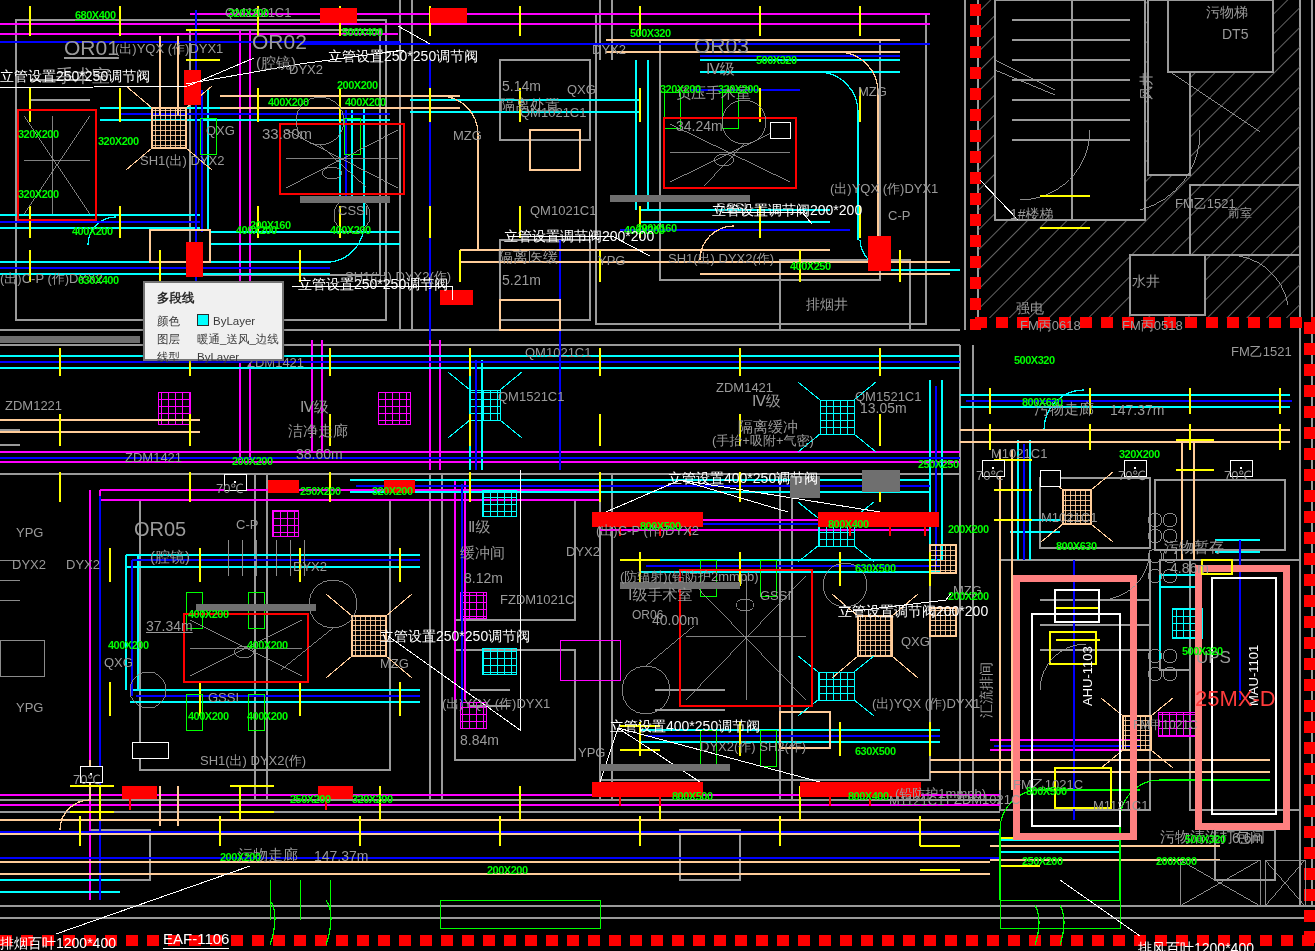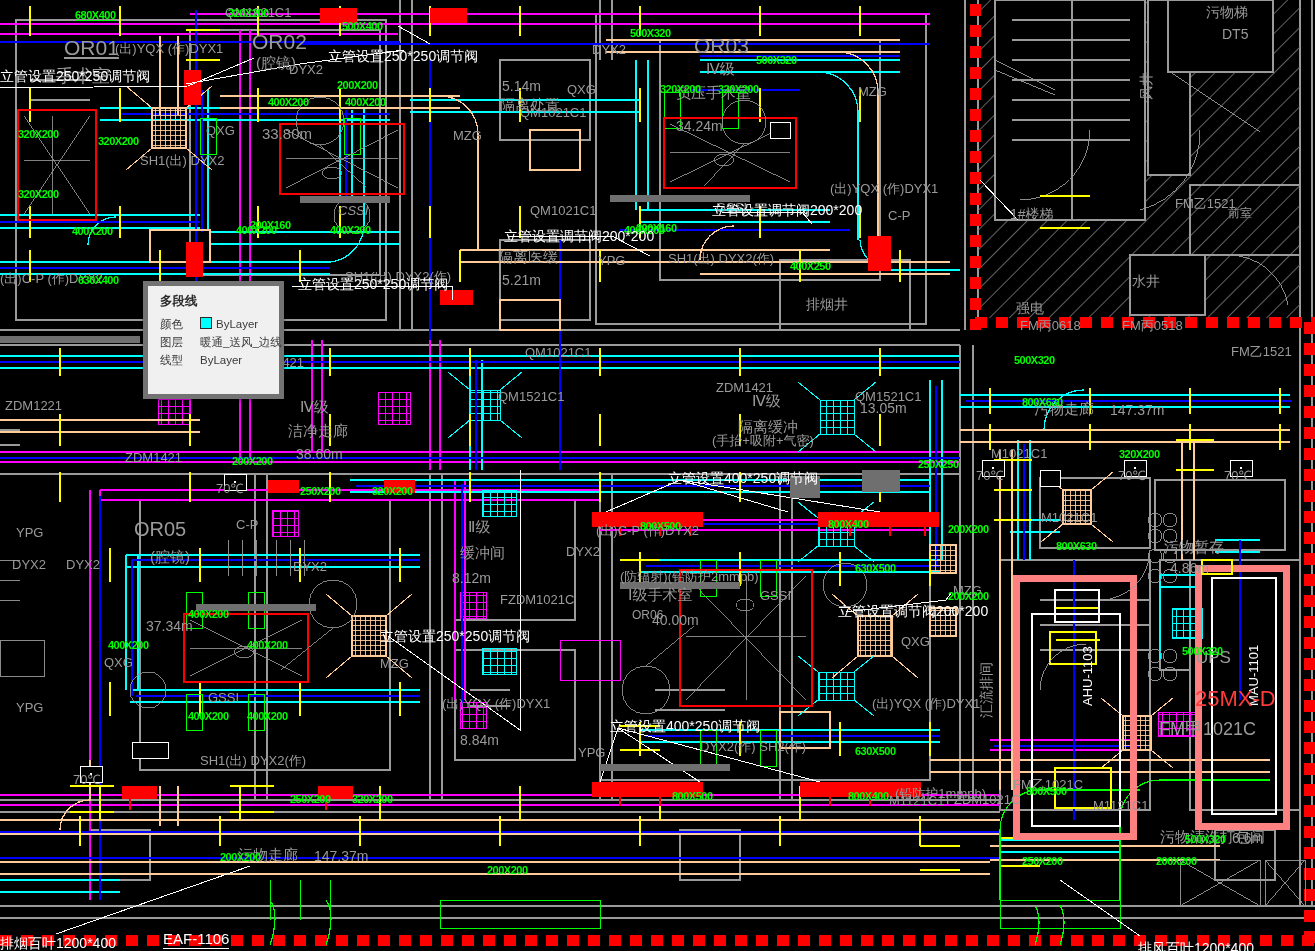--- a/index.html
+++ b/index.html
@@ -7,22 +7,22 @@
   #stage{position:relative;width:1315px;height:951px;background:#000000;overflow:hidden;}
   svg.cad{position:absolute;left:0;top:0;width:1315px;height:951px;}
   
   .t{position:absolute;white-space:nowrap;font-family:"Liberation Sans",sans-serif;pointer-events:none;}
   .t-grey{color:#9a9a9a;}
   .t-white{color:#ffffff;}
   .t-green{color:#00ff00;font-weight:bold;letter-spacing:-0.5px;}
   .t-red{color:#ff3b3b;}
   .rot90{transform:rotate(-90deg);transform-origin:0 0;}
   
-  #tooltip{position:absolute;left:143px;top:281px;width:141px;height:118px;
-     background:#f0f0f0;border:5px solid #737373;box-shadow:0 1px 3px rgba(0,0,0,.45);
+  #tooltip{position:absolute;left:143px;top:281px;width:141px;height:80px;
+     background:#f0f0f0;border:2px solid #737373;box-shadow:0 1px 3px rgba(0,0,0,.45);
      font-family:"Liberation Sans",sans-serif;box-sizing:border-box;padding:7px 10px 0 12px;}
   #tooltip .tt-title{font-size:12.5px;color:#2b2b2b;font-weight:bold;margin-bottom:7px;}
   #tooltip .tt-row{display:flex;align-items:flex-start;font-size:11.5px;color:#3a3a3a;margin-bottom:4px;line-height:14px;}
   #tooltip .tt-key{width:40px;flex:0 0 40px;}
   #tooltip .tt-swatch{width:10px;height:10px;background:#00ffff;border:1px solid #2a2a2a;margin-right:4px;display:inline-block;}
   #tooltip .tt-val{white-space:nowrap;}
 </style>
 </head>
 <body>
 
@@ -497,21 +497,21 @@
   <div class="t t-grey" style="left:256px;top:54px;font-size:15px;">(腔镜)</div>
   <div class="t t-grey" style="left:262px;top:125px;font-size:15px;">33.80m</div>
 
   <div class="t t-grey" style="left:694px;top:34px;font-size:21px;">OR03</div>
   <div class="t t-grey" style="left:706px;top:60px;font-size:15px;">Ⅳ级</div>
   <div class="t t-grey" style="left:676px;top:84px;font-size:15px;">负压手术室</div>
   <div class="t t-grey" style="left:676px;top:118px;font-size:14px;">34.24m</div>
 
   <div class="t t-grey" style="left:134px;top:518px;font-size:20px;">OR05</div>
   <div class="t t-grey" style="left:150px;top:548px;font-size:15px;">(腔镜)</div>
-  <div class="t t-grey" style="left:146px;top:618px;font-size:14px;">37.34m</div>
+  <div class="t t-grey" style="left:146px;top:618px;font-size:14px;text-decoration:underline;">37.34m</div>
 
   <div class="t t-grey" style="left:632px;top:608px;font-size:12px;">OR06</div>
   <div class="t t-grey" style="left:628px;top:586px;font-size:15px;">Ⅰ级手术室</div>
 
   <div class="t t-grey" style="left:652px;top:612px;font-size:14px;">40.00m</div>
 
   <div class="t t-grey" style="left:502px;top:78px;font-size:14px;">5.14m</div>
   <div class="t t-grey" style="left:500px;top:96px;font-size:15px;">隔离处置</div>
 
   <div class="t t-grey" style="left:498px;top:248px;font-size:15px;">隔离医缓</div>
@@ -520,21 +520,21 @@
   <div class="t t-grey" style="left:300px;top:398px;font-size:15px;">Ⅳ级</div>
   <div class="t t-grey" style="left:288px;top:422px;font-size:15px;">洁净走廊</div>
   <div class="t t-grey" style="left:296px;top:446px;font-size:14px;">38.60m</div>
 
   <div class="t t-grey" style="left:752px;top:392px;font-size:15px;">Ⅳ级</div>
   <div class="t t-grey" style="left:738px;top:418px;font-size:15px;">隔离缓冲</div>
   <div class="t t-grey" style="left:812px;top:400px;font-size:14px;margin-left:48px;">13.05m</div>
 
   <div class="t t-grey" style="left:468px;top:518px;font-size:15px;">Ⅱ级</div>
   <div class="t t-grey" style="left:460px;top:544px;font-size:15px;">缓冲间</div>
-  <div class="t t-grey" style="left:452px;top:570px;font-size:14px;">8.12m</div>
+  <div class="t t-grey" style="left:464px;top:570px;font-size:14px;">8.12m</div>
 
   <div class="t t-grey" style="left:466px;top:684px;font-size:15px;"></div>
   <div class="t t-grey" style="left:460px;top:732px;font-size:14px;">8.84m</div>
 
   <div class="t t-grey" style="left:1034px;top:400px;font-size:15px;">污物走廊</div>
   <div class="t t-grey" style="left:1110px;top:402px;font-size:14px;">147.37m</div>
 
   <div class="t t-grey" style="left:238px;top:846px;font-size:15px;">污物走廊</div>
   <div class="t t-grey" style="left:314px;top:848px;font-size:14px;">147.37m</div>
 
@@ -604,40 +604,40 @@
       <div class="t t-grey" style="left: 855px; top: 389px; font-size: 13px;">QM1521C1</div>
       <div class="t t-grey" style="left: 1041px; top: 510px; font-size: 13px;">M1021C1</div>
       <div class="t t-grey" style="left: 991px; top: 446px; font-size: 13px;">M1021C1</div>
       <div class="t t-grey" style="left: 1093px; top: 798px; font-size: 13px;">M1121C1</div>
       <div class="t t-grey" style="left: 889px; top: 793px; font-size: 13px;">M1121C1</div>
       <div class="t t-grey" style="left: 1175px; top: 195px; font-size: 13px;">FM乙1521</div>
       <div class="t t-grey" style="left: 1231px; top: 343px; font-size: 13px;">FM乙1521</div>
       <div class="t t-grey" style="left: 1020px; top: 317px; font-size: 13px;">FM丙0618</div>
       <div class="t t-grey" style="left: 1122px; top: 317px; font-size: 13px;">FM丙0518</div>
       <div class="t t-grey" style="left: 1013px; top: 776px; font-size: 13px;">FM乙1021C</div>
-      <div class="t t-grey" style="left: 1133px; top: 717px; font-size: 18px; margin-left: 26px;">FM甲1021C</div>
+      <div class="t t-grey" style="left: 1133px; top: 717px; font-size: 12px;">FM甲1021C</div>
       <div class="t t-grey" style="left: 500px; top: 592px; font-size: 13px;">FZDM1021C</div>
       <div class="t t-grey" style="left: 946px; top: 792px; font-size: 13px;">FZDM1021C</div>
       <div class="t t-grey" style="left: 216px; top: 479px; font-size: 13px;">70℃</div>
       <div class="t t-grey" style="left: 73px; top: 770px; font-size: 13px;">70℃</div>
       <div class="t t-grey" style="left: 976px; top: 466px; font-size: 13px;">70℃</div>
       <div class="t t-grey" style="left: 1118px; top: 466px; font-size: 13px;">70℃</div>
       <div class="t t-grey" style="left: 1224px; top: 466px; font-size: 13px;">70℃</div>
       <div class="t t-grey" style="left: 712px; top: 432px; font-size: 13px;">(手抬+吸附+气密)</div>
       <div class="t t-grey" style="left: 620px; top: 568px; font-size: 13px;">(防辐射)(铅防护2mmpb)</div>
       <div class="t t-grey" style="left: 895px; top: 785px; font-size: 13px;">(铅防护1mmpb)</div>
-      <div class="t t-grey" style="left: 338px; top: 203px; font-size: 13px; font-style: italic;">CSSI</div>
+      <div class="t t-grey" style="left: 338px; top: 203px; font-size: 13px;">CSSI</div>
       <div class="t t-grey" style="left: 208px; top: 690px; font-size: 13px;">GSSI</div>
       <div class="t t-grey" style="left: 716px; top: 200px; font-size: 13px;">GSSI</div>
       <div class="t t-grey" style="left: 760px; top: 588px; font-size: 13px;">GSSI</div>
     </div>
 
   <div id="dimLabels">
       <div class="t t-green" style="left: 75px; top: 9px; font-size: 11px; text-decoration: underline;">680X400</div>
-      <div class="t t-green" style="left: 342px; top: 20px; font-size: 11px;">500X400</div>
+      <div class="t t-green" style="left: 342px; top: 26px; font-size: 11px;">500X400</div>
       <div class="t t-green" style="left: 630px; top: 27px; font-size: 11px;">500X320</div>
       <div class="t t-green" style="left: 756px; top: 54px; font-size: 11px;">500X320</div>
       <div class="t t-green" style="left: 228px; top: 7px; font-size: 11px;">320X200</div>
       <div class="t t-green" style="left: 660px; top: 83px; font-size: 11px;">320X200</div>
       <div class="t t-green" style="left: 718px; top: 83px; font-size: 11px;">320X200</div>
       <div class="t t-green" style="left: 268px; top: 96px; font-size: 11px;">400X200</div>
       <div class="t t-green" style="left: 345px; top: 96px; font-size: 11px;">400X200</div>
       <div class="t t-green" style="left: 337px; top: 79px; font-size: 11px;">200X200</div>
       <div class="t t-green" style="left: 18px; top: 128px; font-size: 11px;">320X200</div>
       <div class="t t-green" style="left: 98px; top: 135px; font-size: 11px;">320X200</div>

